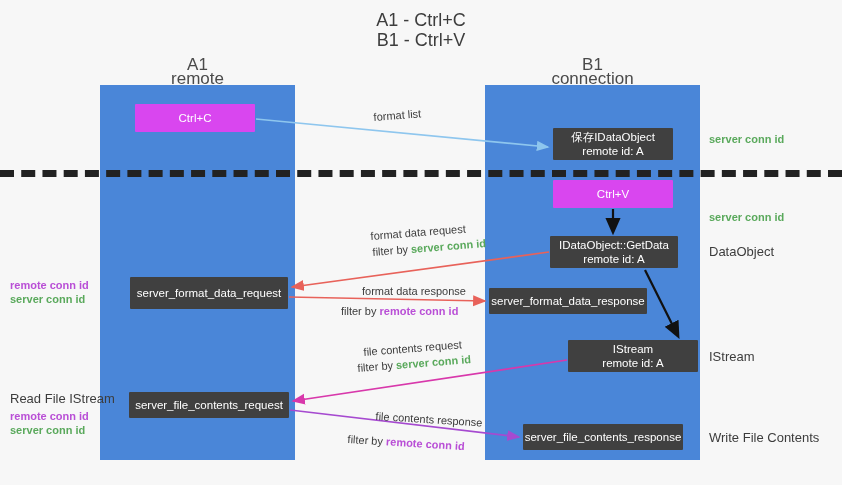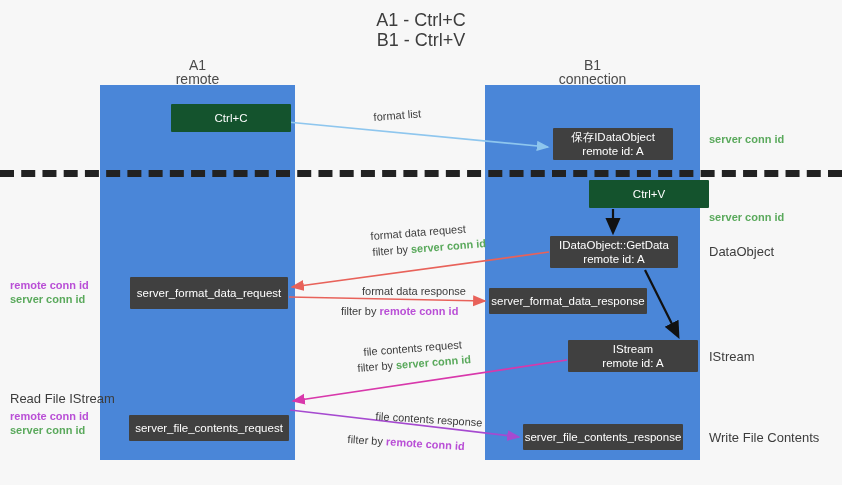--- a/index.html
+++ b/index.html
@@ -15,21 +15,21 @@
   .abs{position:absolute;}
 
   
   .title{
     left:0;top:10px;width:842px;text-align:center;
     font-size:18px;line-height:20px;color:#3d3d3d;
   }
 
   
   .colhead{
-    text-align:center;font-size:14px;line-height:14px;color:#4a4a4a;
+    text-align:center;font-size:17px;line-height:14px;color:#4a4a4a;
   }
   .colhead .l1{display:block;}
   .colhead .l2{display:block;}
 
   
   .lane{background:#4a86d8;}
   #lane-a1{left:100px;top:85px;width:195px;height:375px;}
   #lane-b1{left:485px;top:85px;width:215px;height:375px;}
 
   
@@ -38,32 +38,32 @@
     border-top:7px dashed #222;
   }
 
   
   .node{
     box-sizing:border-box;
     display:flex;flex-direction:column;align-items:center;justify-content:center;
     color:#fff;font-size:11.5px;line-height:14px;text-align:center;
     border-radius:1px;
   }
-  .node.green{background:#14532d;margin-left:36px;}
+  .node.green{background:#d946ef;}
   .node.orange{background:#404040;}
   .node .ln{display:block;white-space:nowrap;}
 
   #node-ctrl-c{left:135px;top:104px;width:120px;height:28px;}
   #node-save-idataobject{left:553px;top:128px;width:120px;height:32px;}
   #node-ctrl-v{left:553px;top:180px;width:120px;height:28px;}
   #node-getdata{left:550px;top:236px;width:128px;height:32px;}
   #node-fmt-req{left:130px;top:277px;width:158px;height:32px;}
   #node-fmt-resp{left:489px;top:288px;width:158px;height:26px;}
   #node-istream{left:568px;top:340px;width:130px;height:32px;}
-  #node-file-req{left:129px;top:415px;width:160px;height:26px;}
+  #node-file-req{left:129px;top:392px;width:160px;height:26px;}
   #node-file-resp{left:523px;top:424px;width:160px;height:26px;}
 
   
   .elabel{
     font-size:11px;line-height:15px;color:#3c3c3c;white-space:nowrap;
   }
   .elabel.rot-n{transform:rotate(-4.5deg);transform-origin:left top;}
   .elabel.rot-p{transform:rotate(3.5deg);transform-origin:left top;}
   .green-txt{color:#5aa95c;font-weight:bold;}
   .purple-txt{color:#b94fd6;font-weight:bold;}

